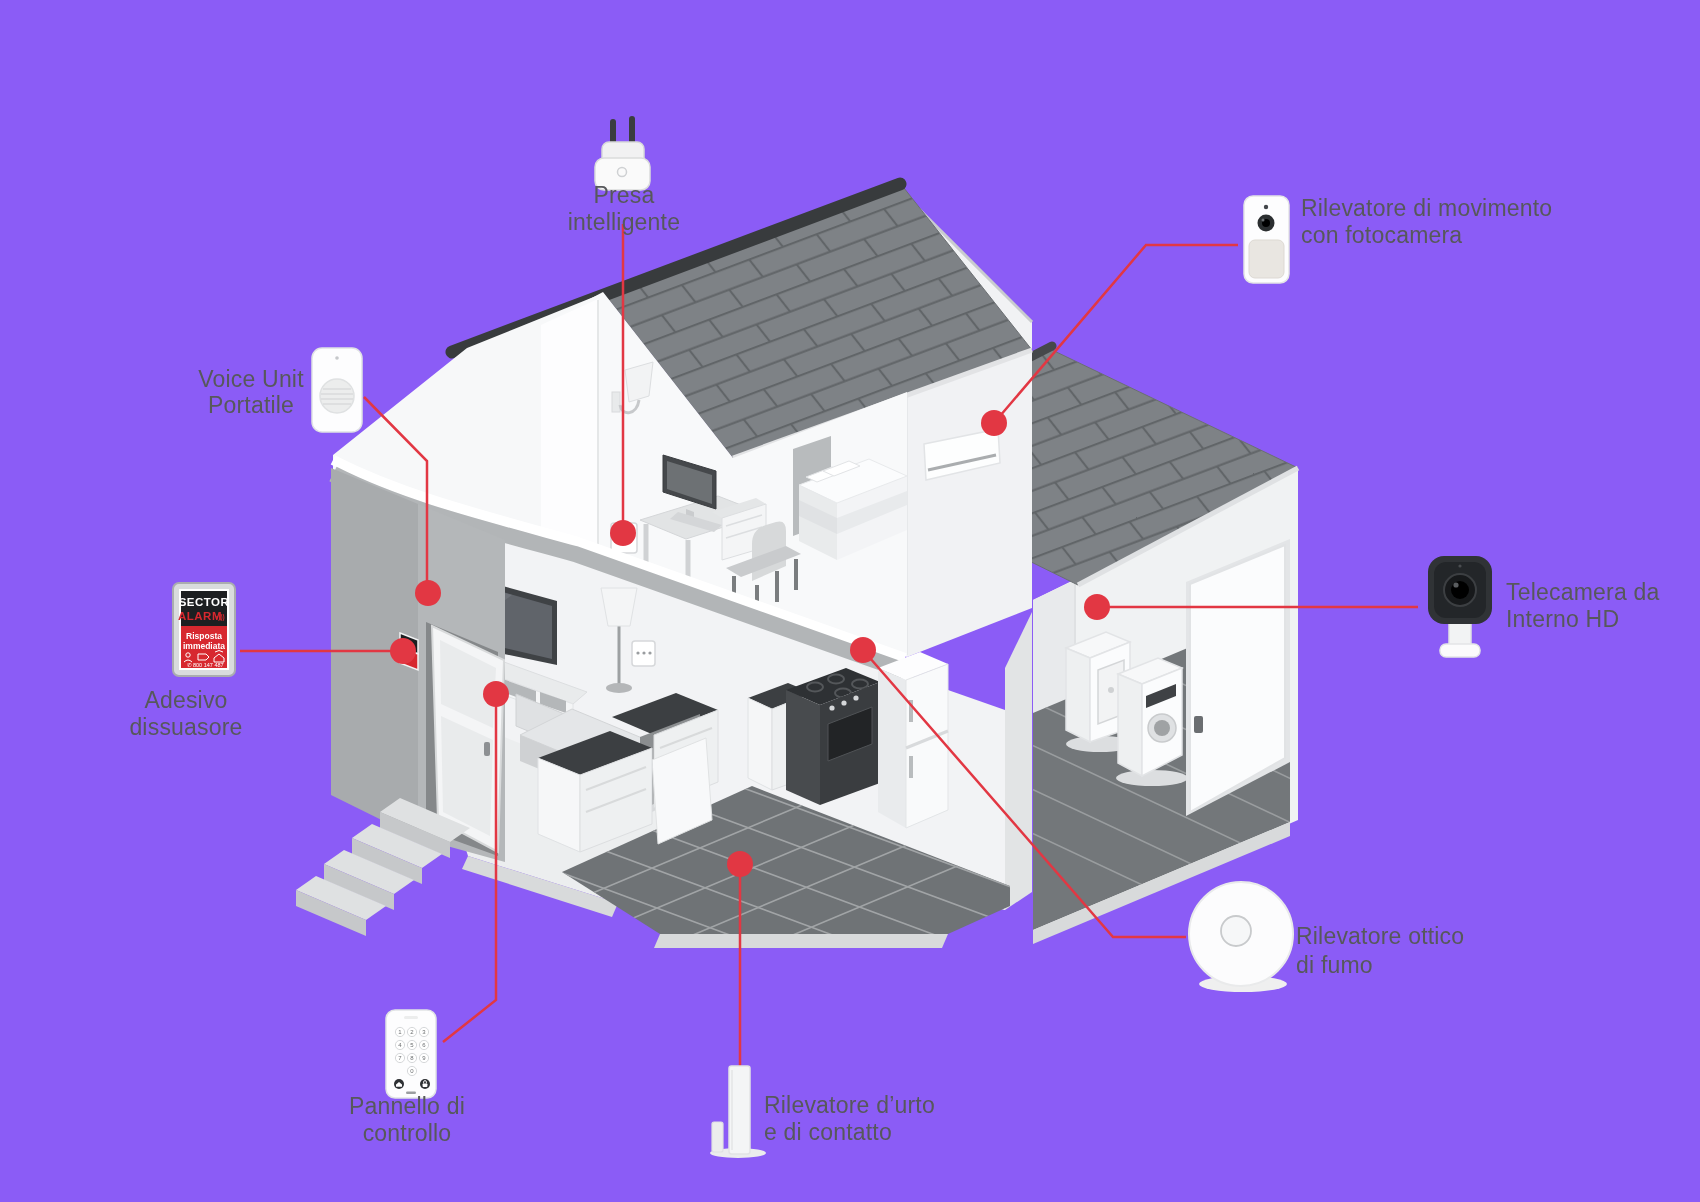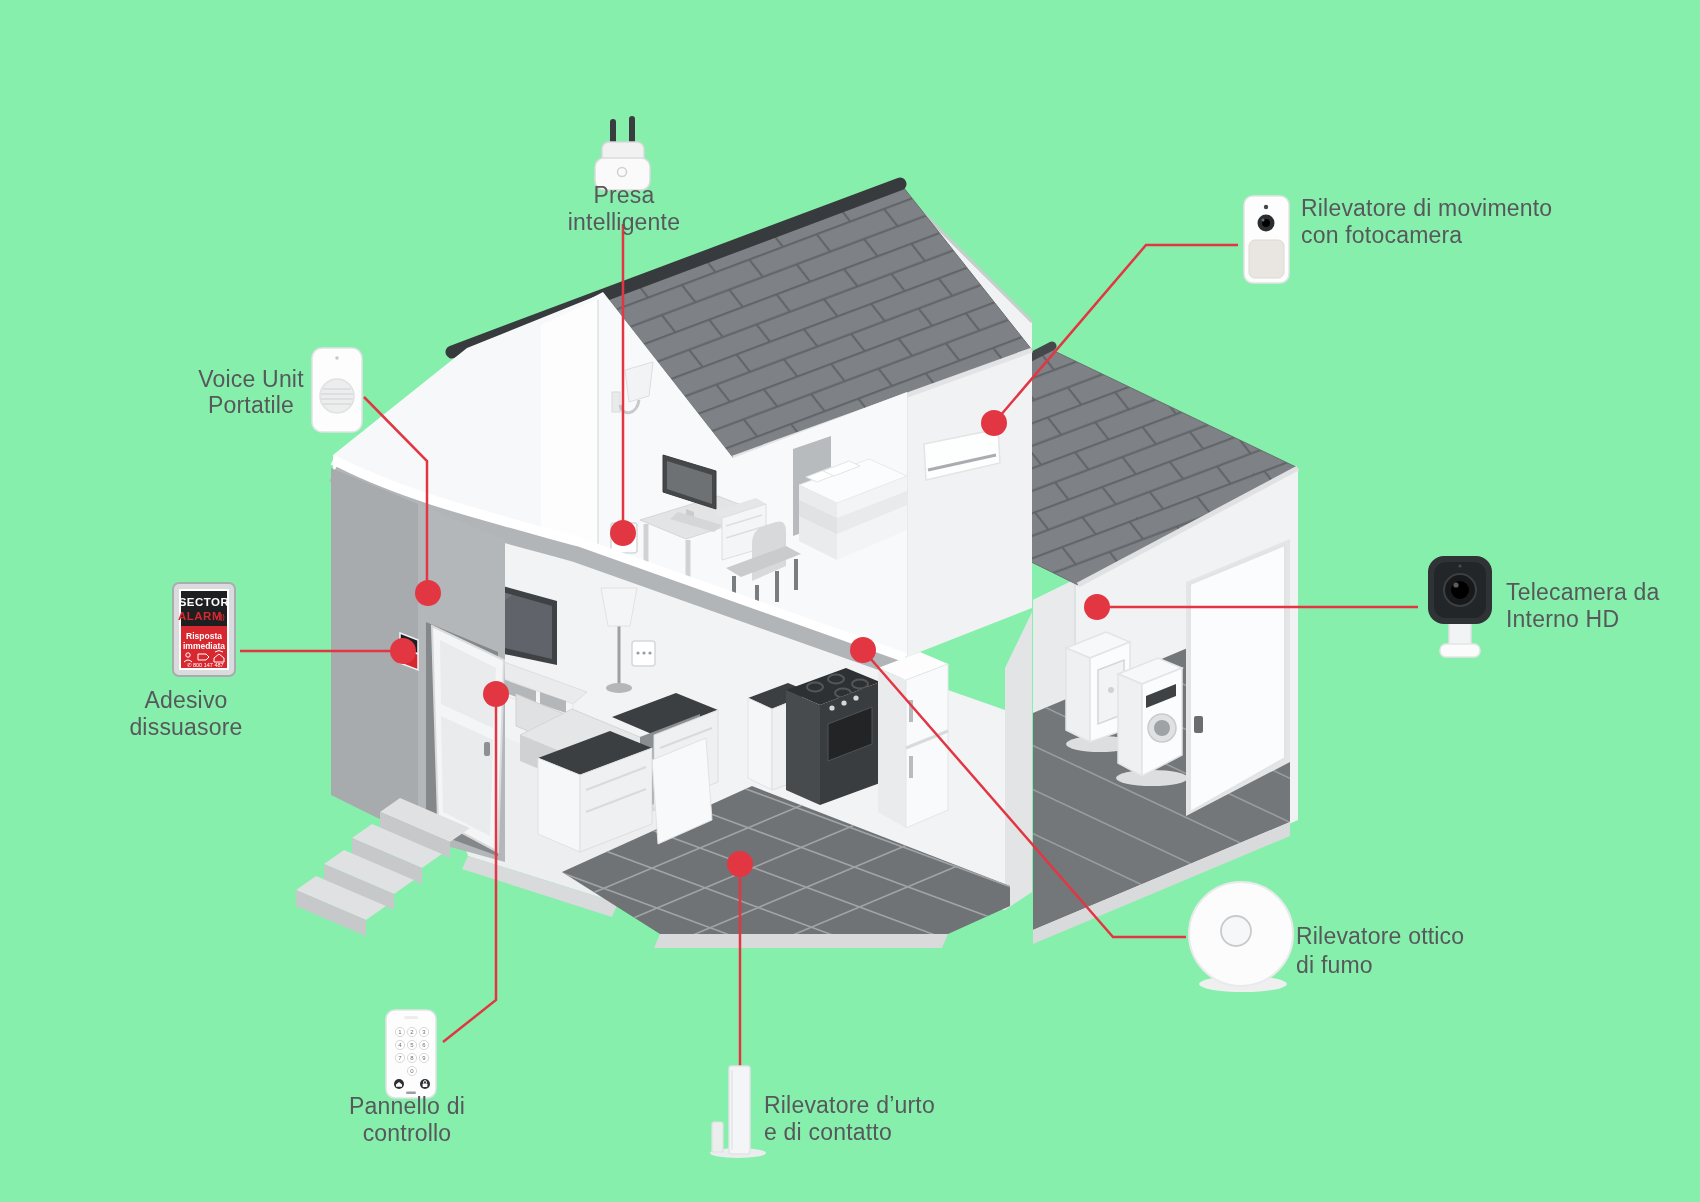--- a/index.html
+++ b/index.html
@@ -1,16 +1,16 @@
 <!DOCTYPE html>
 <html><head>
 <meta charset="utf-8">
 <style>
   html,body{margin:0;padding:0;background:#ffffff;}
-  .stage{position:relative;width:1700px;height:1202px;background:#86efac;overflow:hidden;
+  .stage{position:relative;width:1700px;height:1202px;background:#8b5cf6;overflow:hidden;
          font-family:"Liberation Sans", sans-serif;}
   svg{display:block;}
   text{font-family:"Liberation Sans", sans-serif;}
   .lbl{fill:#57585b;font-size:23px;letter-spacing:.2px;}
 </style>
 </head>
 <body>
 
 <div class="stage">
 <svg width="1700" height="1202" viewBox="0 0 1700 1202">

